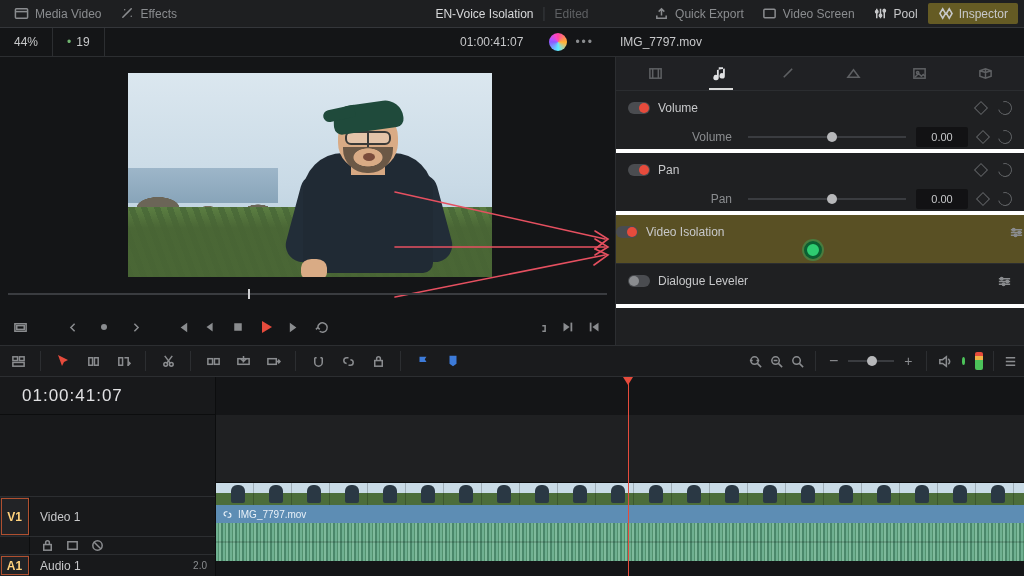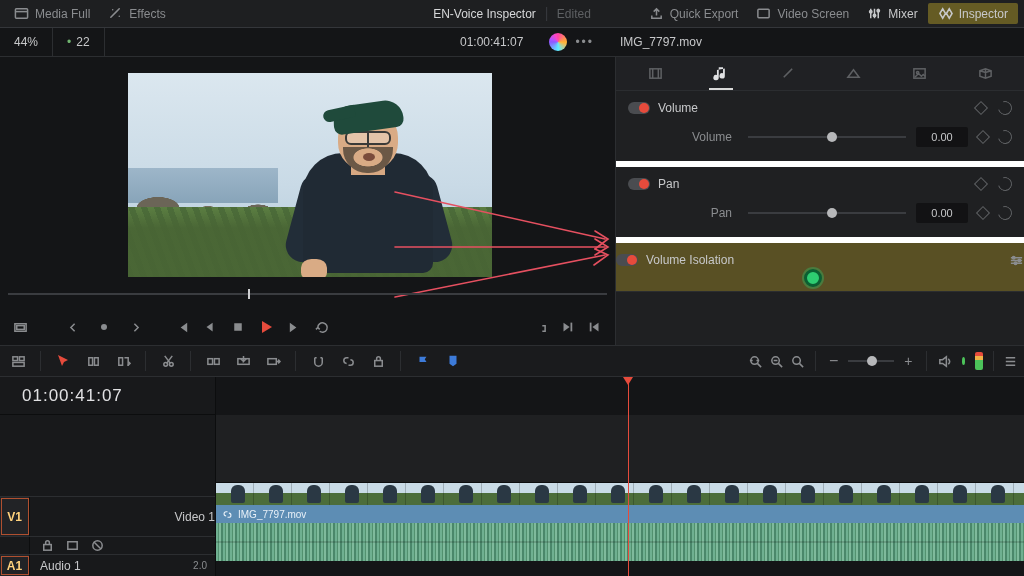--- a/index.html
+++ b/index.html
@@ -78,21 +78,21 @@
   .pb-sep1{flex:0 0 24px;}
   
   .arrow{position:absolute;pointer-events:none;}
   
   .inspector{flex:1;background:#1f2022;display:flex;flex-direction:column;}
   .insp-tabs{height:34px;background:#202124;border-bottom:1px solid #2b2d30;display:flex;align-items:center;justify-content:space-around;padding:0 6px;}
   .insp-tab{width:44px;height:100%;display:flex;align-items:center;justify-content:center;color:var(--txt-dim2);cursor:pointer;position:relative;}
   .insp-tab.active{color:#e0e1e3;}
   .insp-tab.active:after{content:"";position:absolute;left:10px;right:10px;bottom:0;height:2px;background:#d9d9d9;}
   .insp-body{flex:1;overflow:hidden;}
-  .p-section{border-bottom:6px solid #ffffff;padding:6px 12px 12px 12px;}
+  .p-section{border-bottom:4px solid #ffffff;padding:6px 12px 0 12px;}
   .p-header{display:flex;align-items:center;gap:8px;height:22px;margin-bottom:6px;}
   .p-toggle{width:22px;height:12px;border-radius:6px;background:#4a4c50;position:relative;cursor:pointer;}
   .p-toggle .knob{position:absolute;top:1px;width:10px;height:10px;border-radius:50%;background:#cfcfd1;}
   .p-toggle.off .knob{left:1px;background:#8a8c8f;}
   .p-toggle.on{background:#4a4c50;}
   .p-toggle.on .knob{right:1px;left:auto;background:var(--orange);}
   .p-title{color:var(--txt);font-size:12px;}
   .p-kf{margin-left:auto;display:flex;align-items:center;gap:12px;color:var(--txt-dim2);}
   .p-row{display:flex;align-items:center;gap:10px;height:24px;margin-top:4px;}
   .p-label{width:110px;text-align:right;color:var(--txt-dim);padding-right:6px;}
@@ -152,30 +152,30 @@
 </style>
 </head>
 <body>
 
 <div class="topbar">
   <div class="tb-item">
     <svg class="ic" viewBox="0 0 16 16">
         <rect x="1.5" y="3" width="13" height="10" rx="1"></rect>
         <path d="M1.5 6h13"></path>
       </svg>
-    <span>Media Full</span>
+    <span>Media Video</span>
   </div>
   <div class="tb-item">
     <svg class="ic" viewBox="0 0 16 16">
         <path d="M3 12l6-6M9 6l3-3M5 4v0M12 11v0" stroke-linecap="round"></path>
       </svg>
     <span>Effects</span>
   </div>
   <div class="tb-center">
-    <span class="tb-title">EN-Voice Inspector</span>
+    <span class="tb-title">EN-Voice Isolation</span>
     <span class="tb-edited">Edited</span>
   </div>
   <div class="tb-sep"></div>
   <div class="tb-item">
     <svg class="ic" viewBox="0 0 16 16">
         <path d="M8 10V3M5 6l3-3 3 3M3 10v3h10v-3"></path>
       </svg>
     <span>Quick Export</span>
   </div>
   <div class="tb-item">
@@ -184,37 +184,37 @@
       </svg>
     <span>Video Screen</span>
   </div>
   <div class="tb-item light">
     <svg class="ic" viewBox="0 0 16 16">
         <path d="M4 3v10M8 3v10M12 3v10"></path>
         <circle cx="4" cy="6" r="1.3"></circle>
         <circle cx="8" cy="10" r="1.3"></circle>
         <circle cx="12" cy="5" r="1.3"></circle>
       </svg>
-    <span>Mixer</span>
+    <span>Pool</span>
   </div>
   <div class="tb-item light tb-hl" style="padding:3px 10px;">
     <svg class="ic" viewBox="0 0 16 16">
         <path d="M3 8l3-5 3 5-3 5zM10 8l3-5 3 5-3 5z" transform="translate(-1 0)"></path>
       </svg>
     <span>Inspector</span>
   </div>
 </div>
 
 <div class="infobar">
   <div class="ib-cell">
       <span>44%</span>
     </div>
   <div class="ib-cell">
       <span class="ib-dot">•</span>
-      <span>22</span>
+      <span>19</span>
     </div>
   <div class="ib-rt">
     <span>01:00:41:07</span>
     <span style="width:10px"></span>
     <div class="ib-glow"></div>
     <span class="ib-opts">•••</span>
   </div>
   <div class="ib-file">IMG_7797.mov</div>
 </div>
 
@@ -416,33 +416,49 @@
           <div class="p-kfbtn"></div>
           <div class="p-reset"></div>
         </div>
       </div>
 
       <div class="p-hl">
         <div class="p-header">
           <div class="p-toggle on">
               <div class="knob"></div>
             </div>
-          <div class="p-title">Volume Isolation</div>
+          <div class="p-title">Video Isolation</div>
           <div class="p-kf">
             <svg class="ic p-equalizer" viewBox="0 0 16 16">
                 <path d="M2 5h12M2 8h12M2 11h12"></path>
                 <circle cx="5" cy="5" r="1.3"></circle>
                 <circle cx="11" cy="8" r="1.3"></circle>
                 <circle cx="7" cy="11" r="1.3"></circle>
               </svg>
           </div>
         </div>
         <div class="green-cursor"></div>
       </div>
 
+      <div class="p-section" style="padding-bottom:6px;">
+        <div class="p-header">
+          <div class="p-toggle off">
+              <div class="knob"></div>
+            </div>
+          <div class="p-title">Dialogue Leveler</div>
+          <div class="p-kf">
+            <svg class="ic p-equalizer" viewBox="0 0 16 16">
+                <path d="M2 5h12M2 8h12M2 11h12"></path>
+                <circle cx="5" cy="5" r="1.3"></circle>
+                <circle cx="11" cy="8" r="1.3"></circle>
+                <circle cx="7" cy="11" r="1.3"></circle>
+              </svg>
+          </div>
+        </div>
+      </div>
     </div>
   </div>
 </div>
 
 <div class="toolbar">
   <div class="tl-btn">
       <svg class="ic" viewBox="0 0 16 16">
         <rect x="2" y="3" width="5" height="4"></rect>
         <rect x="9" y="3" width="5" height="4"></rect>
         <rect x="2" y="9" width="12" height="4"></rect>
@@ -564,21 +580,21 @@
       </div>
   </div>
 </div>
 
 <div class="timeline">
   <div class="tl-lefthdr">
     <div class="tl-ruler-row">
         <span>01:00:41:07</span>
       </div>
     <div class="tl-gap"></div>
-    <div class="tl-track-hdr" style="position:relative;justify-content:space-between;">
+    <div class="tl-track-hdr" style="position:relative;">
       <div class="tl-tag red">V1</div>
       <div class="tl-trackname">Video 1</div>
     </div>
     <div style="height:18px;display:flex;align-items:center;border-top:1px solid #2c2e31;">
       <div style="width:30px;border-right:1px solid #0c0d0e;height:100%"></div>
       <div style="display:flex;gap:10px;padding-left:10px;color:var(--txt-dim);">
         <svg class="ic" viewBox="0 0 16 16">
             <rect x="4" y="7" width="8" height="6"></rect>
             <path d="M6 7V5a2 2 0 0 1 4 0v2"></path>
           </svg>

